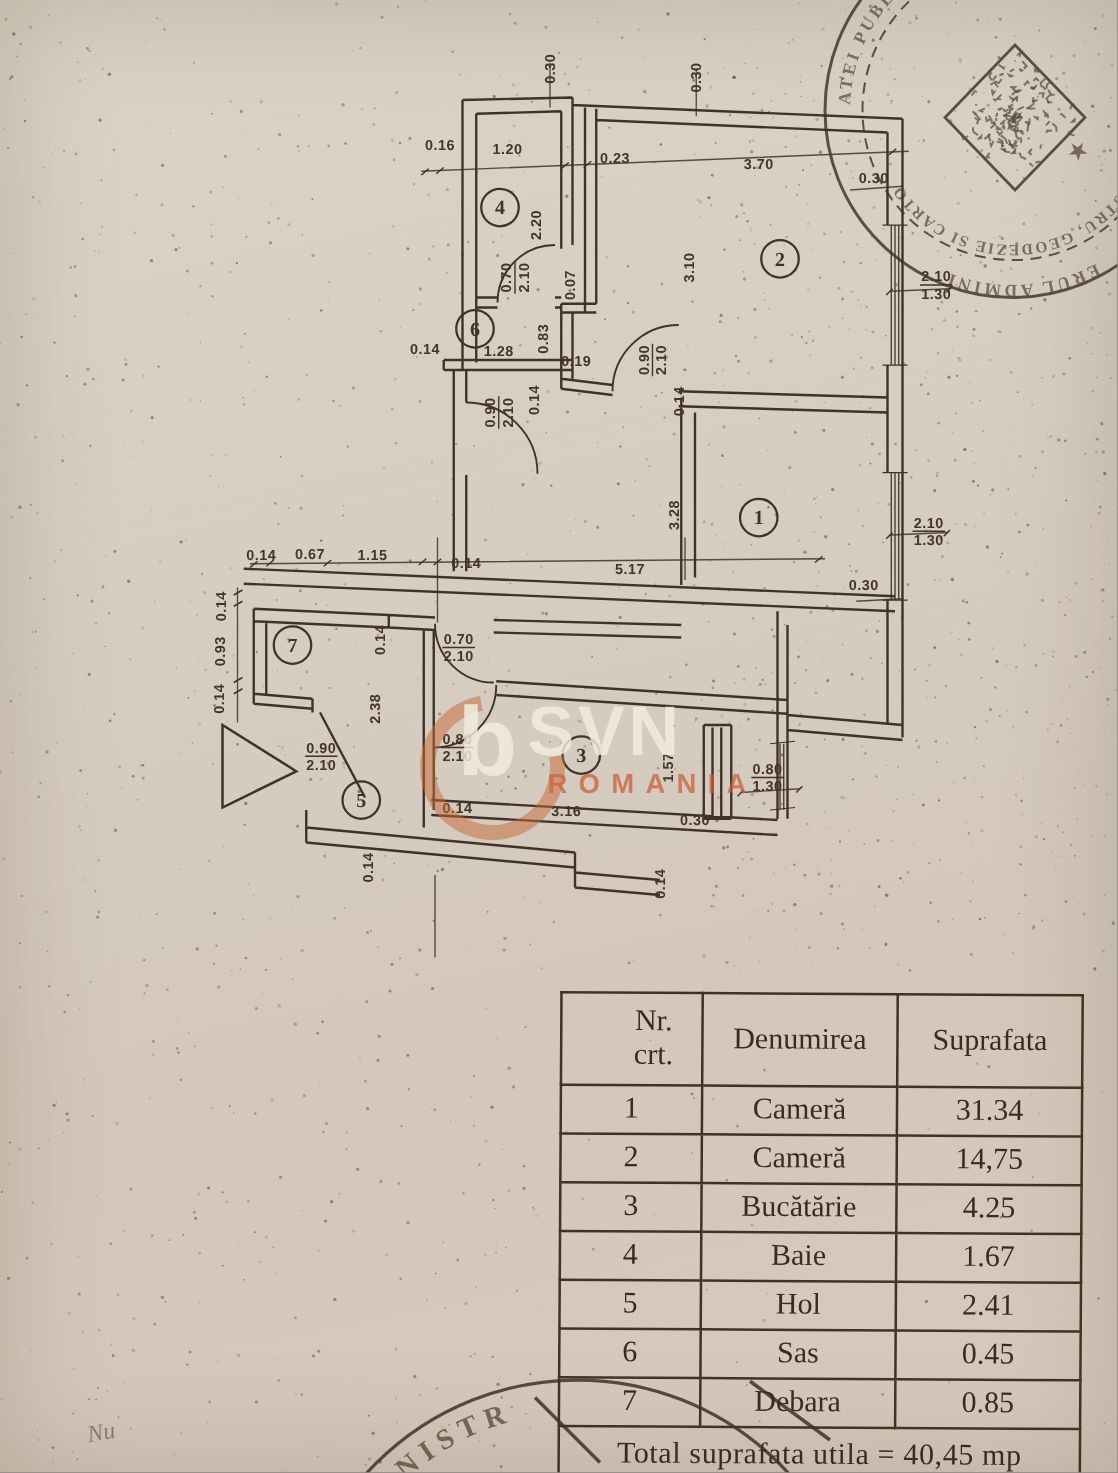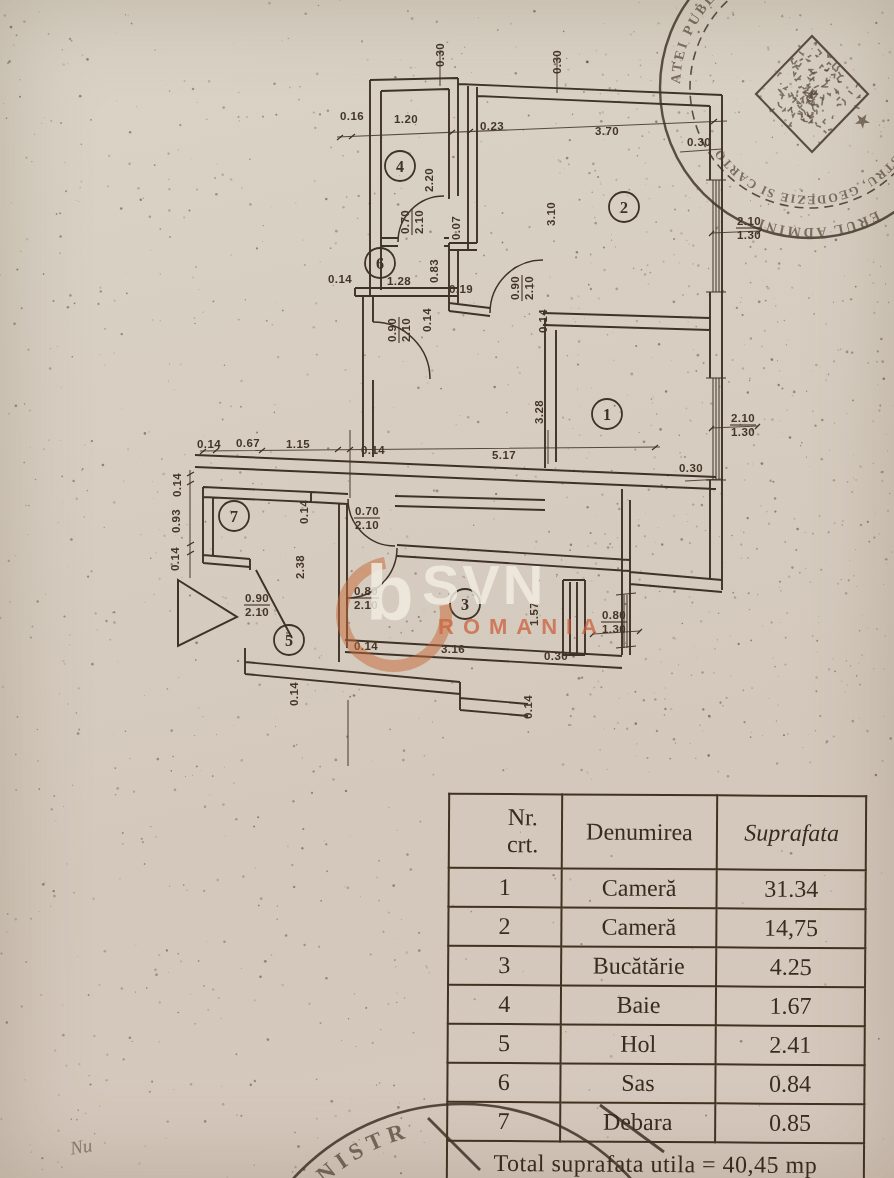--- a/index.html
+++ b/index.html
@@ -29,21 +29,21 @@
   
   #area-table-wrap{position:absolute;left:447px;top:794px;width:419px;transform:rotate(.35deg);}
   table#area-table{border-collapse:collapse;width:100%;color:#382c1f;
         font-family:"Liberation Serif",serif;}
   #area-table td,#area-table th{border:2.4px solid #413322;background:transparent;
         text-align:center;vertical-align:middle;font-weight:400;}
   #area-table th{font-size:24px;height:70px;}
   #area-table td{font-size:24px;height:35px;}
   #area-table .nrcol{width:96px;padding-left:36px;}
   #area-table .namecol{width:176px;}
-  #area-table .areacol{width:171px;font-style:italic;}
+  #area-table .areacol{width:171px;}
   #area-table .totalrow td{font-size:24px;height:40px;letter-spacing:.5px;}
   #handwriting{position:absolute;left:70px;top:1136px;font-family:"Liberation Serif",serif;
         font-style:italic;font-size:19px;color:rgba(62,50,40,.5);transform:rotate(-10deg);}
 </style>
 </head>
 <body>
 
 <div id="page">
 
   <svg id="plan-svg" width="894" height="1178" viewBox="0 0 894 1178">
@@ -2147,21 +2147,21 @@
             <td>1.67</td>
       </tr>
       <tr>
         <td>5</td>
             <td>Hol</td>
             <td>2.41</td>
       </tr>
       <tr>
         <td>6</td>
             <td>Sas</td>
-            <td>0.84</td>
+            <td>0.45</td>
       </tr>
       <tr>
         <td>7</td>
             <td>Debara</td>
             <td>0.85</td>
       </tr>
       <tr class="totalrow">
         <td colspan="3">Total suprafata utila = 40,45 mp</td>
       </tr>
     </tbody>

